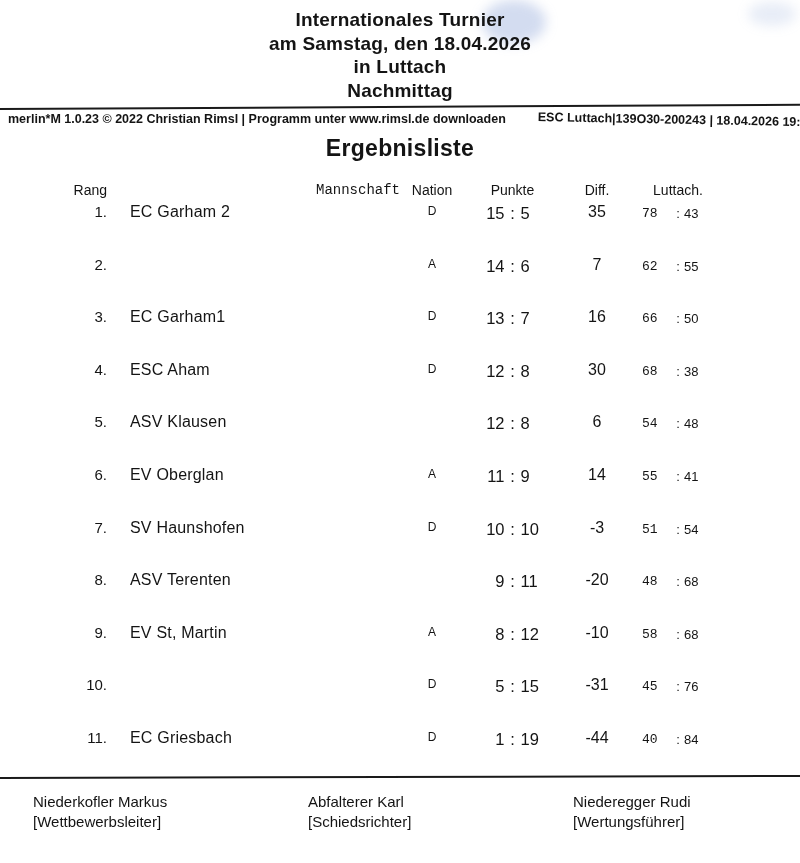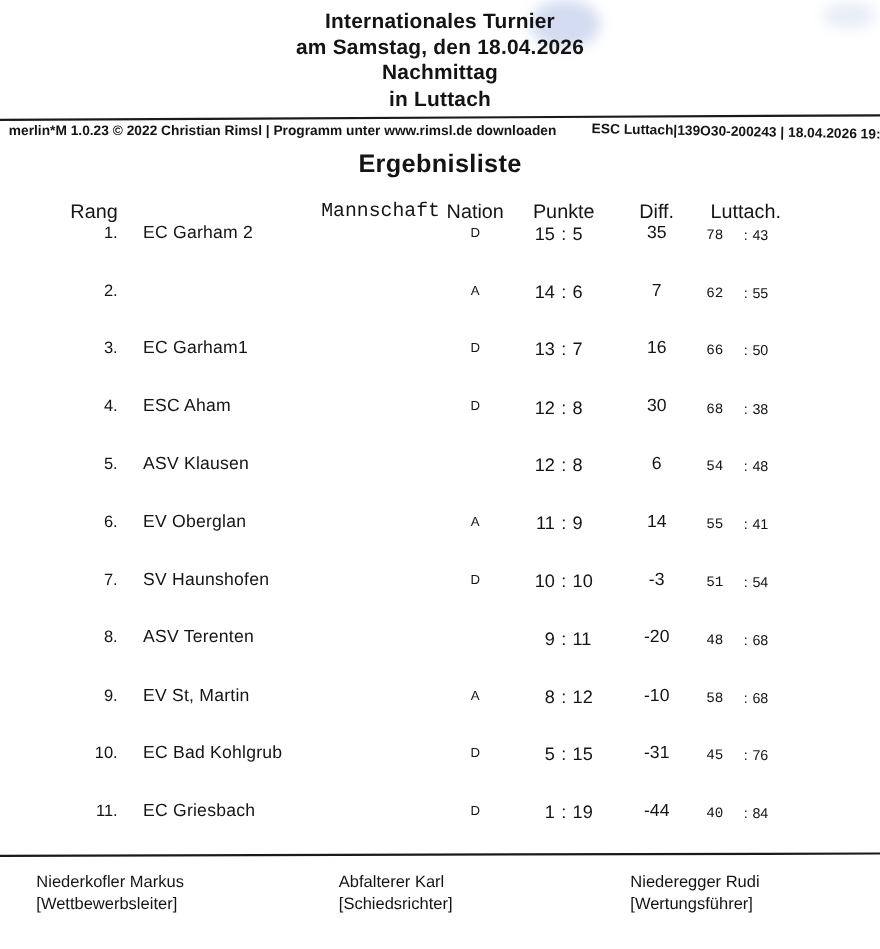--- a/index.html
+++ b/index.html
@@ -36,21 +36,21 @@
     position:absolute; top:110px; left:538px; width:262px;
     font-size:12.5px; font-weight:bold; white-space:nowrap;
     transform:rotate(1.1deg); transform-origin:left top;
   }
 
   .list-title {
     position:absolute; top:135px; left:0; width:100%;
     text-align:center; font-weight:bold; font-size:23px; letter-spacing:0.3px;
   }
 
-  .thead { position:absolute; top:182px; left:0; width:800px; height:20px; font-size:18px; }
+  .thead { position:absolute; top:182px; left:0; width:800px; height:20px; font-size:14px; }
   .cell  { position:absolute; top:0; }
 
   .col-rang   { left:40px;  width:67px;  text-align:right; }
   .col-team   { left:130px; width:270px; text-align:right;font-family:Liberation Mono, monospace; }
   .col-nation { left:400px; width:64px;  text-align:center; }
   .col-punkte { left:455px; width:115px; text-align:center; }
   .col-diff   { left:562px; width:70px;  text-align:center; }
   .col-stock  { left:628px; width:100px; text-align:center; }
 
   .rows { position:absolute; top:203px; left:0; width:800px; }
@@ -84,22 +84,22 @@
 <body>
 
 <div class="page">
 
   <div class="artifact a1"></div>
   <div class="artifact a2"></div>
 
   <div class="doc-title">
     <div>Internationales Turnier</div>
     <div>am Samstag, den 18.04.2026</div>
+    <div>in Luttach</div>
     <div>Nachmittag</div>
-    <div>in Luttach</div>
   </div>
 
   <div class="divider-top"></div>
   <div class="meta-left">merlin*M 1.0.23 © 2022 Christian Rimsl | Programm unter www.rimsl.de downloaden</div>
   <div class="meta-right">ESC Luttach|139O30-200243 | 18.04.2026 19:03</div>
 
   <div class="list-title">Ergebnisliste</div>
 
   <div class="thead">
     <div class="cell col-rang">Rang</div>
@@ -258,21 +258,20 @@
       <div class="cell c-diff">-10</div>
       <div class="cell c-stock">
         <span class="num-l">58</span>
         <span class="sep">:</span>
         <span class="num-r">68</span>
       </div>
     </div>
 
     <div class="row">
       <div class="cell c-rang">10.</div>
-      <div class="cell c-team">EC Bad Kohlgrub</div>
       <div class="cell c-nation">D</div>
       <div class="cell c-punkte">
         <span class="num-l">5</span>
         <span class="sep">:</span>
         <span class="num-r">15</span>
       </div>
       <div class="cell c-diff">-31</div>
       <div class="cell c-stock">
         <span class="num-l">45</span>
         <span class="sep">:</span>

